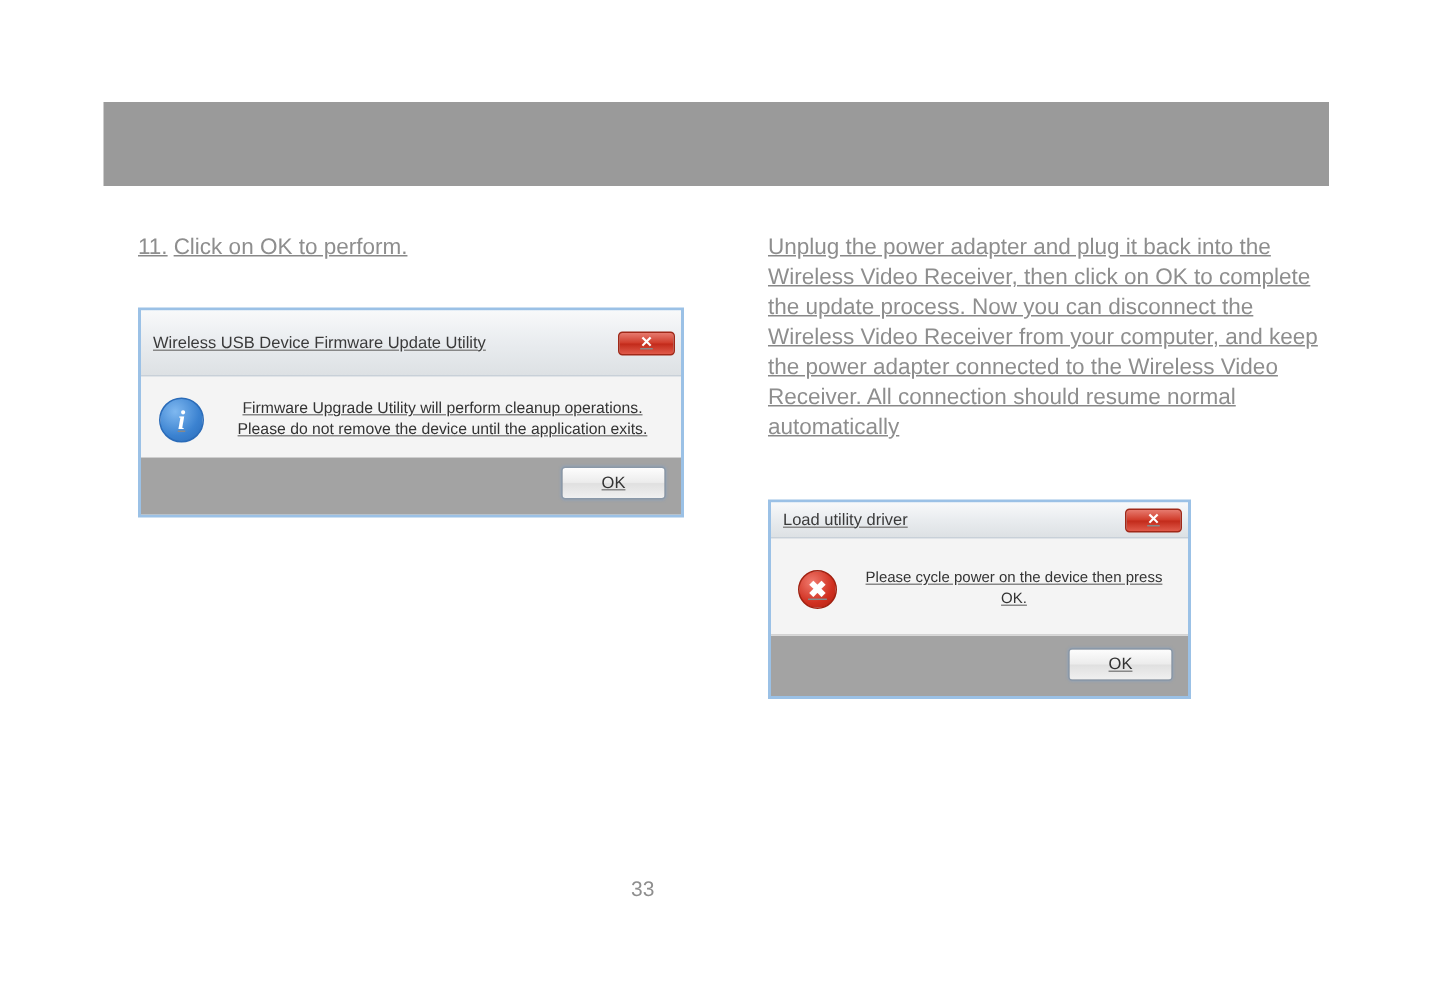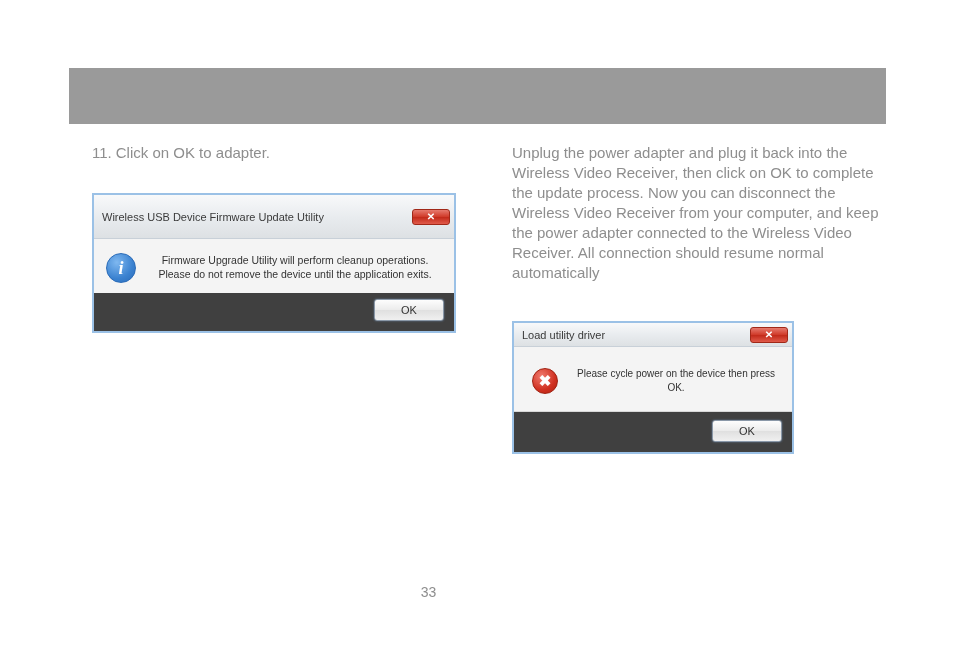--- a/index.html
+++ b/index.html
@@ -17,24 +17,25 @@
     position: absolute;
     left: 69px;
     top: 68px;
     width: 817px;
     height: 56px;
     background: #9a9a9a;
   }
   .content {
     position: absolute;
     left: 92px;
-    top: 143px;
+    top: 155px;
     width: 800px;
     display: flex;
     gap: 40px;
+    text-decoration: underline;
   }
   .col {
     flex: 1;
   }
   .step-line {
     font-size: 15px;
     line-height: 20px;
     color: #8e8e8e;
     display: flex;
     gap: 4px;
@@ -116,21 +117,21 @@
     font-size: 15px;
     flex-shrink: 0;
   }
   .dialog-msg {
     font-size: 10.5px;
     line-height: 14px;
     color: #333;
     text-align: center;
   }
   .dialog-footer {
-    background: #404040;
+    background: #a3a3a3;
     padding: 6px 10px 10px 10px;
     display: flex;
     justify-content: flex-end;
   }
   .ok-btn {
     width: 70px;
     height: 22px;
     background: linear-gradient(to bottom, #fdfdfd 0%, #ececec 48%, #e0e0e0 52%, #f0f0f0 100%);
     border: 1px solid #8a98a8;
     border-radius: 3px;
@@ -187,21 +188,21 @@
 </head>
 <body>
 
 <div class="header-band"></div>
 
 <div class="content">
 
   <div class="col">
     <div class="step-line">
       <span class="step-num">11.</span>
-      <span class="step-text">Click on OK to adapter.</span>
+      <span class="step-text">Click on OK to perform.</span>
     </div>
 
     <div class="dialog dialog1">
       <div class="dialog-titlebar">
         <span class="dialog-title">Wireless USB Device Firmware Update Utility</span>
         <div class="close-btn">
           <span>✕</span>
         </div>
       </div>
       <div class="dialog-body">

